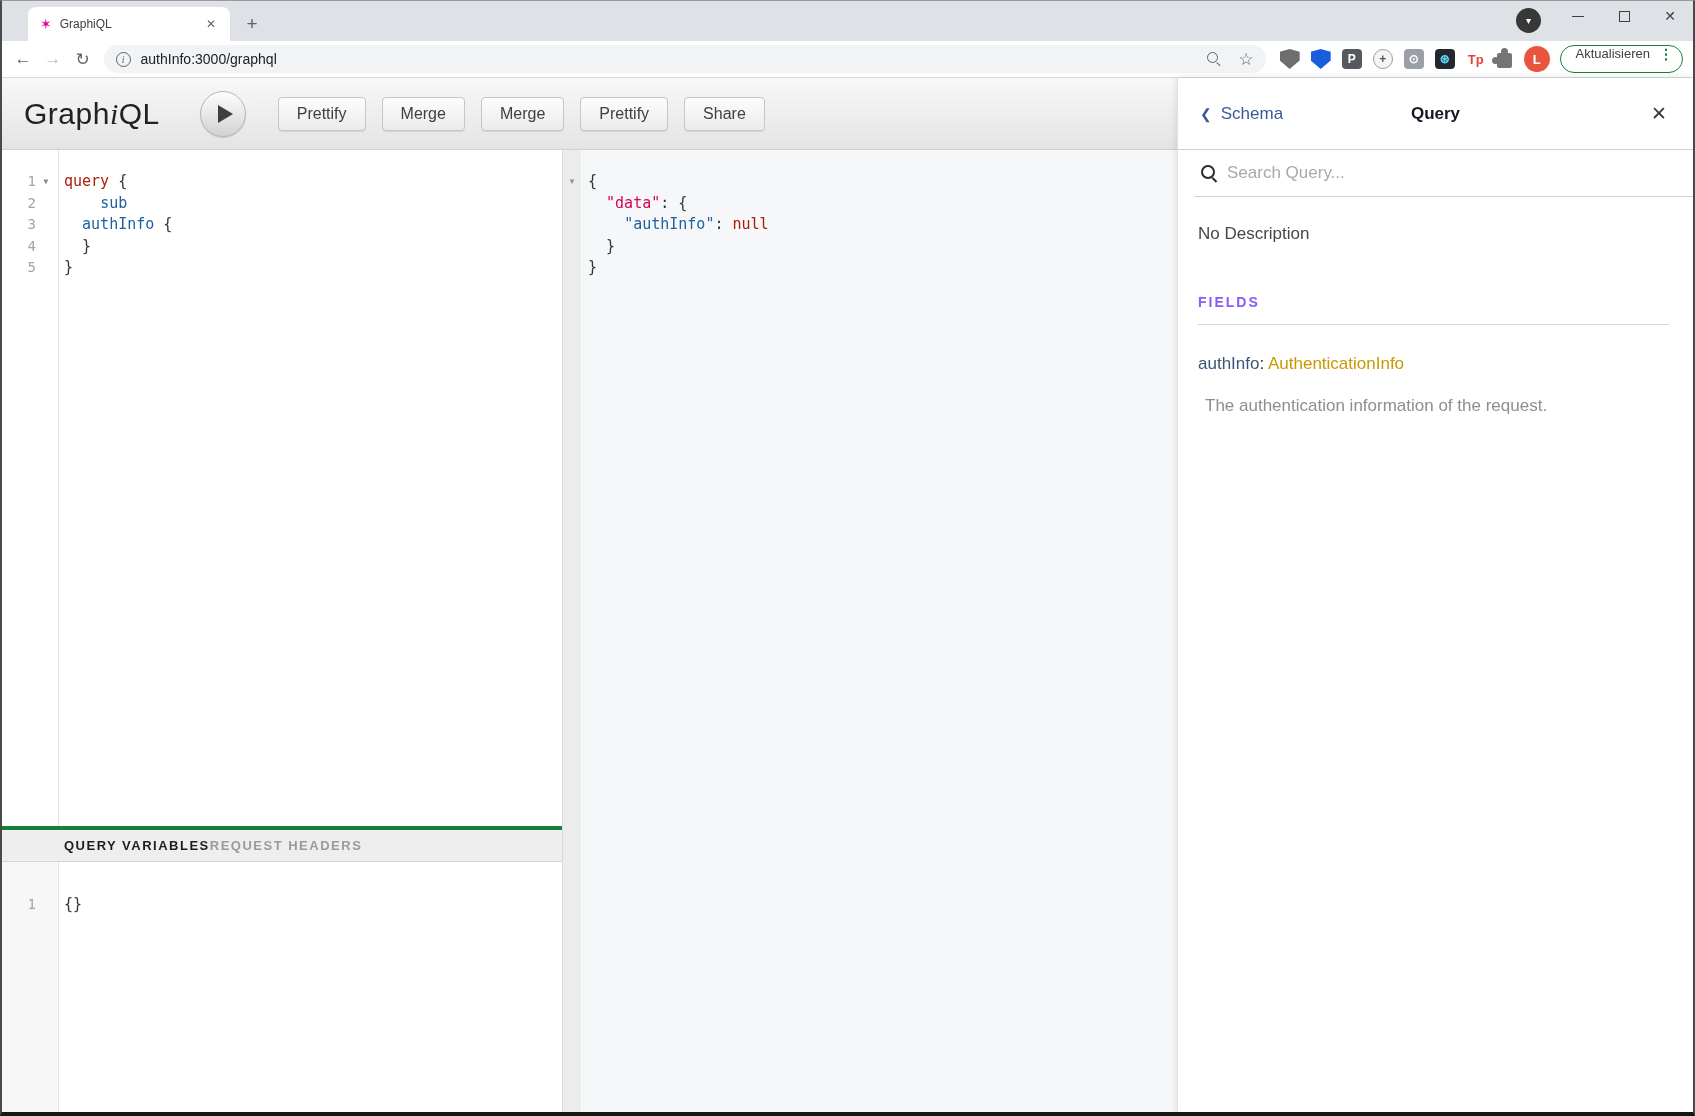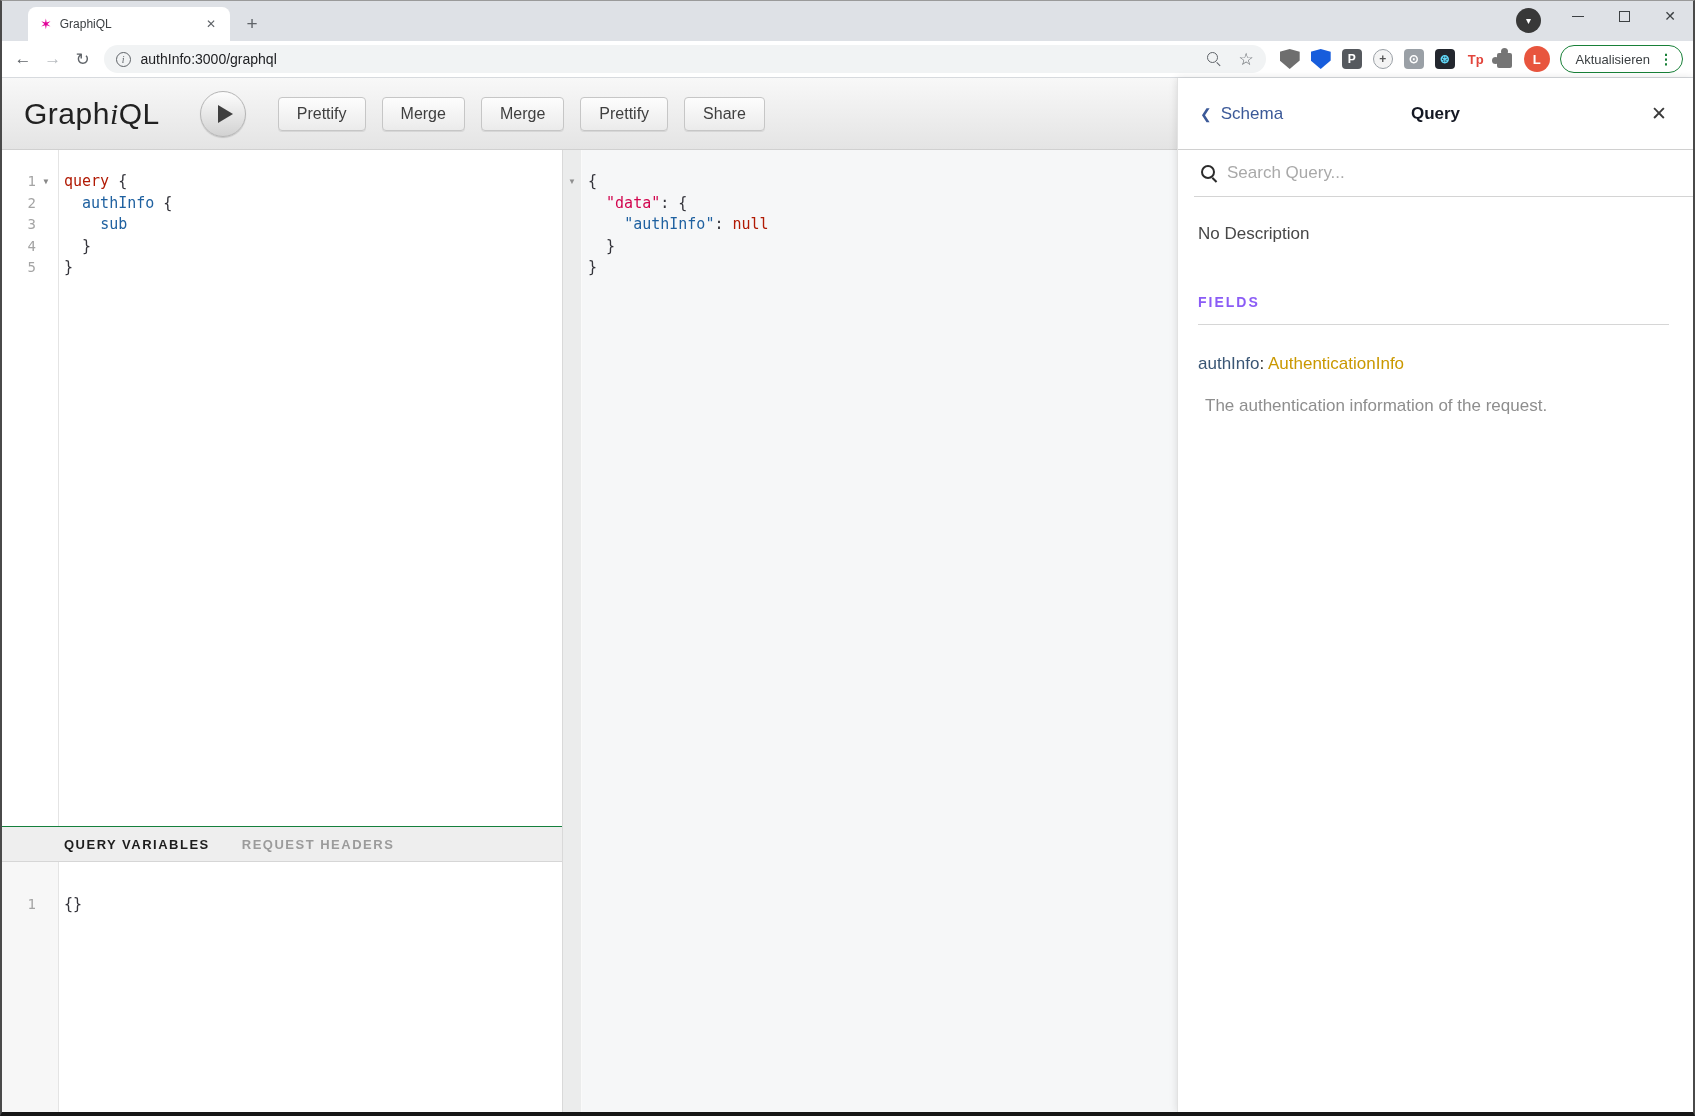--- a/index.html
+++ b/index.html
@@ -50,21 +50,21 @@
   .ext-circle { border-radius:50%; border:1px solid #9aa0a6; }
   .ext-text { font-size:13px; }
   .ext-puzzle { position:relative; width:15px; height:15px; border-radius:2px; margin-top:3px; }
   .ext-puzzle::before { content:""; position:absolute; top:-5px; left:4px; width:7px; height:7px;
     border-radius:50%; background:inherit; }
   .ext-puzzle::after { content:""; position:absolute; left:-5px; top:4px; width:7px; height:7px;
     border-radius:50%; background:inherit; }
   .avatar { width:26px; height:26px; border-radius:50%; background:#e8553e; color:#fff;
     font-size:13px; font-weight:bold; display:flex; align-items:center; justify-content:center; margin-left:12px; }
   .update-pill { height:28px; border:1px solid #188038; border-radius:14px; display:flex;
-    align-items:center; padding:0 9px 0 15px; margin-left:10px; }
+    align-items:flex-start; padding:0 9px 0 15px; margin-left:10px; }
   .update-label { font-size:13px; color:#3c4043; }
   .update-dots { color:#188038; font-weight:bold; font-size:14px; margin-left:9px; letter-spacing:0; }
 
   
   .app { position:relative; height:1034px; background:#fff; }
   .gql-toolbar { height:72px; background:linear-gradient(#f8f8f8,#e4e4e4); border-bottom:1px solid #d0d0d0;
     display:flex; align-items:center; padding-left:22px; }
   .logo { font-size:30px; color:#212121; letter-spacing:0.5px; }
   .logo em { font-family:"Liberation Serif", serif; font-style:italic; }
   .exec-btn { width:46px; height:46px; border-radius:50%; margin-left:40px; border:1px solid #b5b5b5;
@@ -89,22 +89,22 @@
   .ln .num { width:34px; text-align:right; color:#a4a4a4; font-size:14px; }
   .ln .fold { width:20px; text-align:center; color:#888; font-size:8px; line-height:21.6px; }
   .code { padding:21px 0 0 5px; font-family:"DejaVu Sans Mono", monospace; font-size:15px; flex:1; }
   .v-editor .code { padding-top:32px; }
   .cline { height:21.6px; line-height:21.6px; white-space:pre; }
   .tk-kw { color:#b11a04; }
   .tk-prop { color:#1f61a0; }
   .tk-pn { color:#33333a; }
   .tk-def { color:#d2054e; }
 
-  .vars-bar { height:36px; background:#eeeeee; border-top:1px solid #15803d; border-bottom:1px solid #d6d6d6;
-    display:flex; align-items:center; padding-left:62px; gap:32px; flex:none; }
+  .vars-bar { height:36px; background:#eeeeee; border-top:4px solid #15803d; border-bottom:1px solid #d6d6d6;
+    display:flex; align-items:center; padding-left:62px; flex:none; }
   .vars-tab { font-size:13px; font-weight:bold; letter-spacing:1.5px; }
   .vars-tab.active { color:#1d1d1d; }
   .vars-tab.inactive { color:#9b9b9b; }
 
   .result-gutter { width:20px; background:#ebecec; border-left:1px solid #d9d9d9; border-right:1px solid #fafafa;
     padding-top:27px; text-align:center; color:#8f8f8f; font-size:8px; flex:none; }
   .result-pane { width:595px; background:#f6f7f8; padding:21px 0 0 6px; flex:none;
     font-family:"DejaVu Sans Mono", monospace; font-size:15px; }
 
   
@@ -227,22 +227,22 @@
                 <span class="num">4</span>
                 <span class="fold"></span>
               </div>
               <div class="ln">
                 <span class="num">5</span>
                 <span class="fold"></span>
               </div>
             </div>
           <div class="code">
               <div class="cline"><span class="tk-kw">query</span><span class="tk-pn"> {</span></div>
+              <div class="cline"><span class="tk-pn">    </span><span class="tk-prop">sub</span></div>
               <div class="cline"><span class="tk-pn">  </span><span class="tk-prop">authInfo</span><span class="tk-pn"> {</span></div>
-              <div class="cline"><span class="tk-pn">    </span><span class="tk-prop">sub</span></div>
               <div class="cline"><span class="tk-pn">  }</span></div>
               <div class="cline"><span class="tk-pn">}</span></div>
             </div>
         </div>
         <div class="vars-bar">
             <span class="vars-tab active">QUERY VARIABLES</span>
             <span class="vars-tab inactive">REQUEST HEADERS</span>
           </div>
         <div class="editor v-editor" id="vars-editor">
           <div class="gutter">

